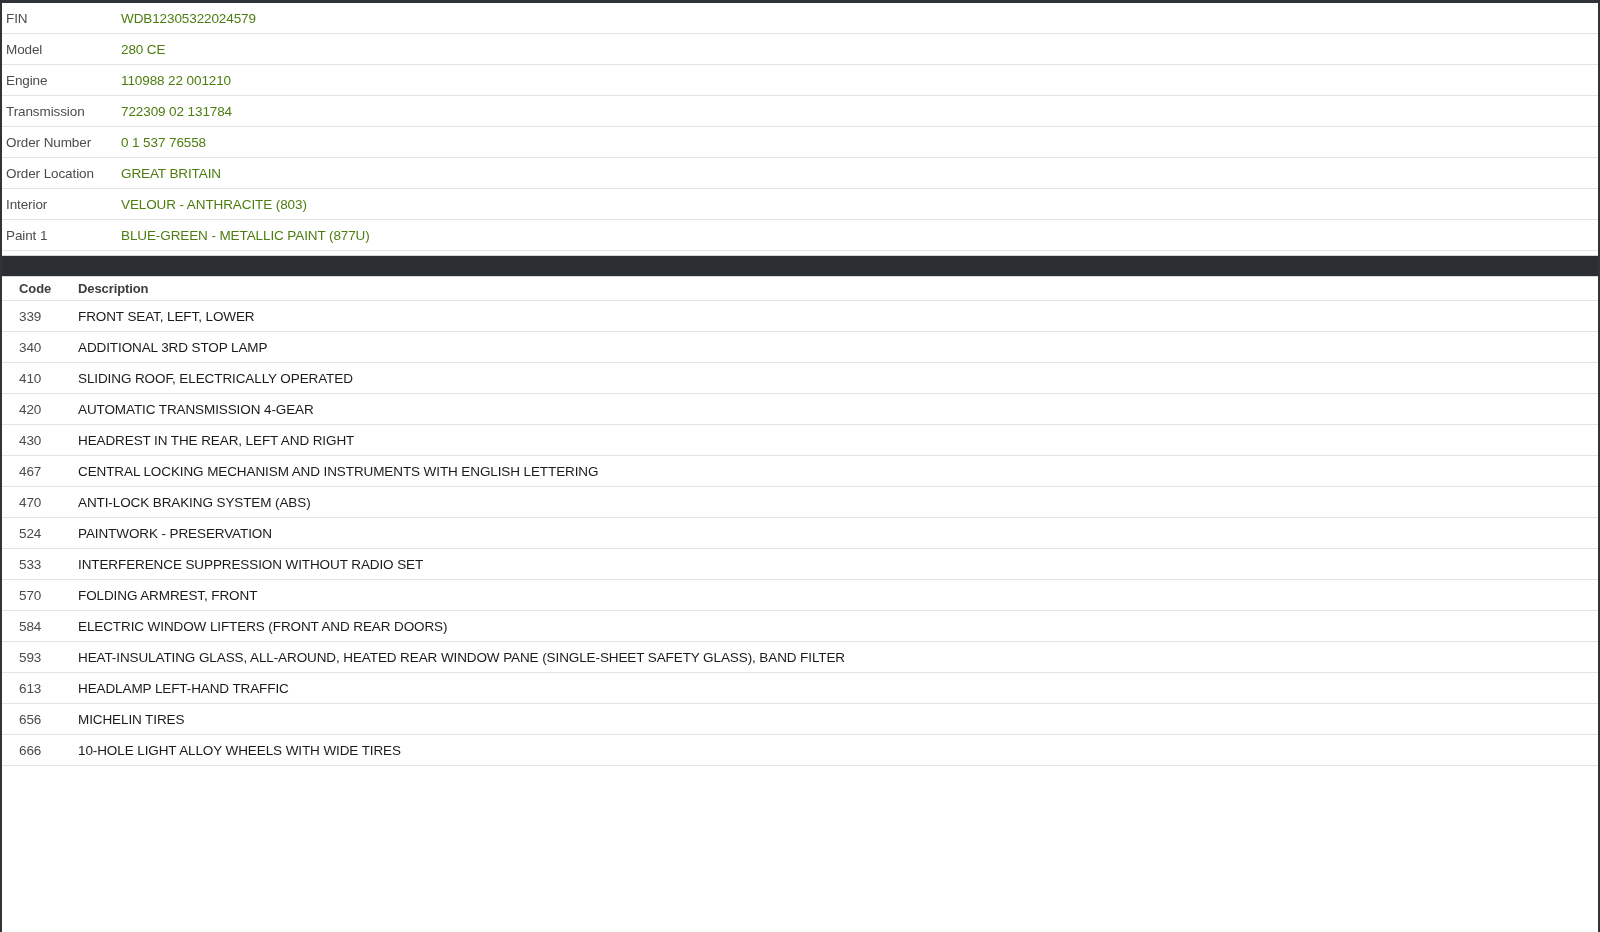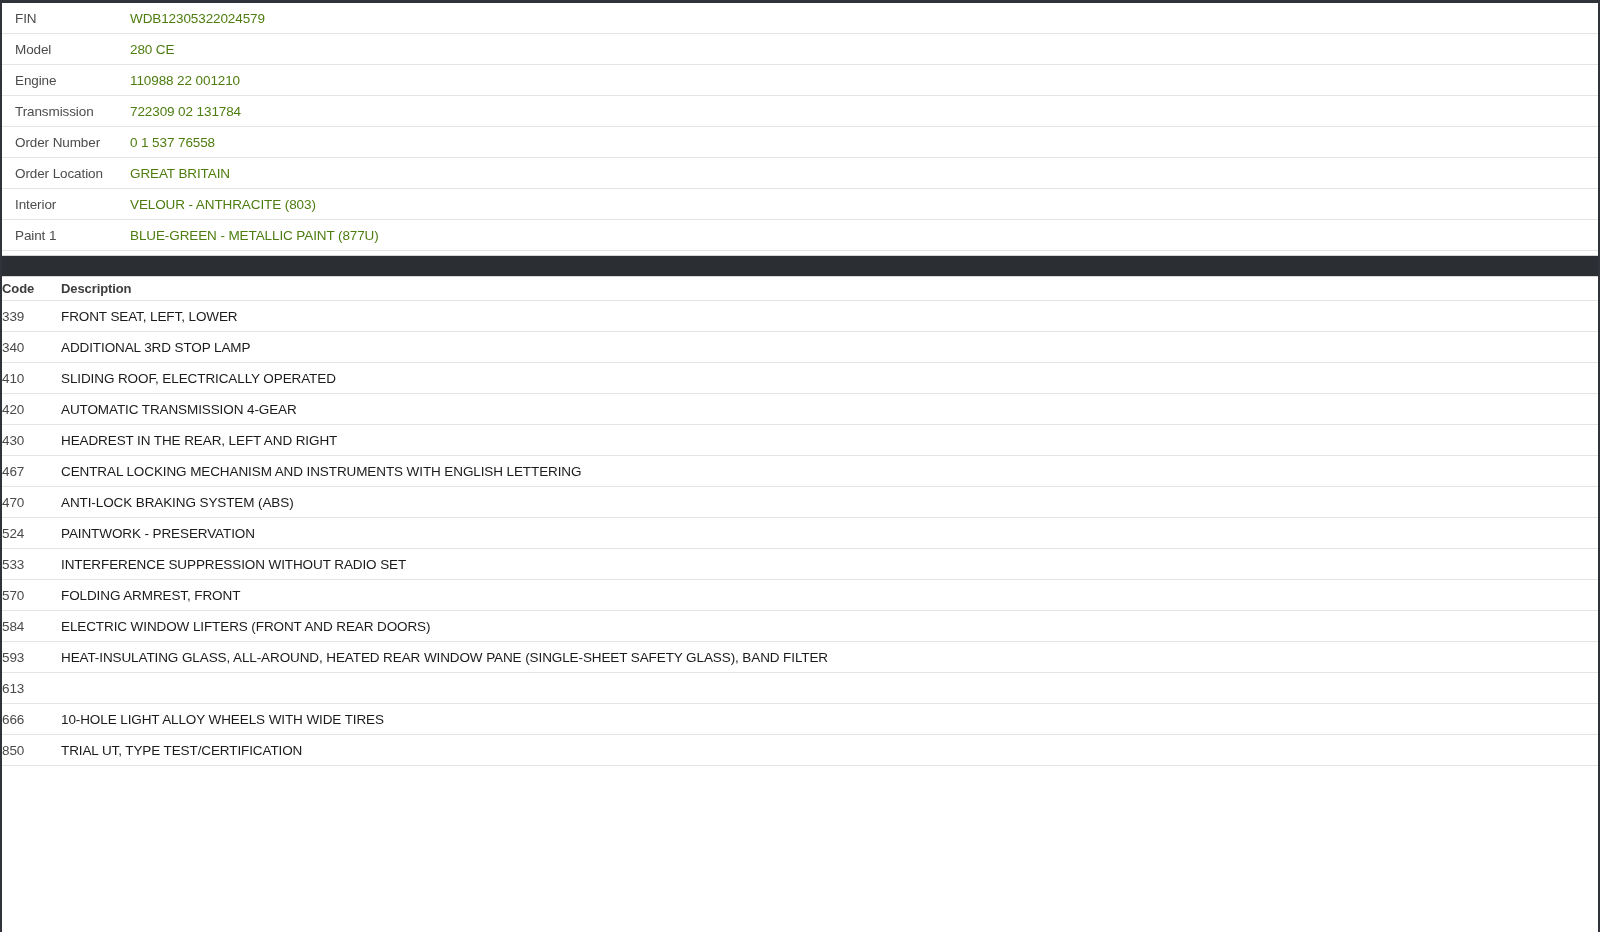--- a/index.html
+++ b/index.html
@@ -25,21 +25,21 @@
   .kv-row {
     display: flex;
     align-items: center;
     height: 30px;
     border-bottom: 1px solid #e4e4e4;
     font-size: 13.5px;
     letter-spacing: -0.1px;
   }
   .kv-label {
     flex: 0 0 115px;
-    padding-left: 13px;
+    padding-left: 4px;
     color: #4c4c4c;
   }
   .kv-value {
     color: #4d7c0f;
   }
 
   
   .divider-bar {
     height: 20px;
     background: #2b2e33;
@@ -63,21 +63,21 @@
   .opt-row {
     display: flex;
     align-items: center;
     height: 30px;
     border-bottom: 1px solid #e4e4e4;
     font-size: 13.5px;
     letter-spacing: -0.1px;
   }
   .code-cell {
     flex: 0 0 59px;
-    padding-left: 0;
+    padding-left: 17px;
   }
   .desc-cell {
     flex: 1;
     white-space: nowrap;
     overflow: hidden;
   }
   .opt-row .code-cell { color: #4a4a4a; }
   .opt-row .desc-cell { color: #1b1b1b; }
 </style>
 </head>
@@ -193,29 +193,30 @@
     <span class="desc-cell">ELECTRIC WINDOW LIFTERS (FRONT AND REAR DOORS)</span>
   </div>
 
   <div class="opt-row">
     <span class="code-cell">593</span>
     <span class="desc-cell">HEAT-INSULATING GLASS, ALL-AROUND, HEATED REAR WINDOW PANE (SINGLE-SHEET SAFETY GLASS), BAND FILTER</span>
   </div>
 
   <div class="opt-row">
     <span class="code-cell">613</span>
-  </div>
-
-
+    <span class="desc-cell">HEADLAMP LEFT-HAND TRAFFIC</span>
+  </div>
+
+
+  <div class="opt-row">
+    <span class="code-cell">656</span>
+    <span class="desc-cell">MICHELIN TIRES</span>
+  </div>
 
   <div class="opt-row">
     <span class="code-cell">666</span>
     <span class="desc-cell">10-HOLE LIGHT ALLOY WHEELS WITH WIDE TIRES</span>
   </div>
 
-  <div class="opt-row">
-    <span class="code-cell">850</span>
-    <span class="desc-cell">TRIAL UT, TYPE TEST/CERTIFICATION</span>
-  </div>
 </div>
   </section>
 
 </div>
 
 </body></html>

